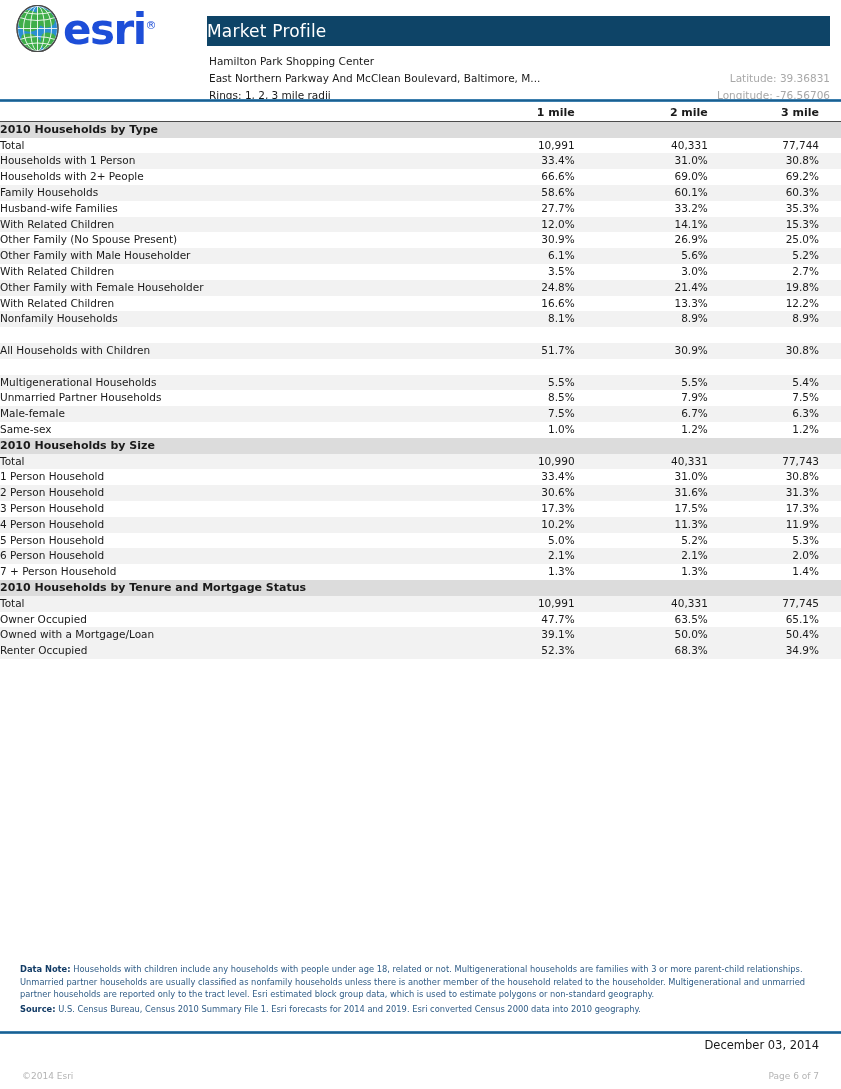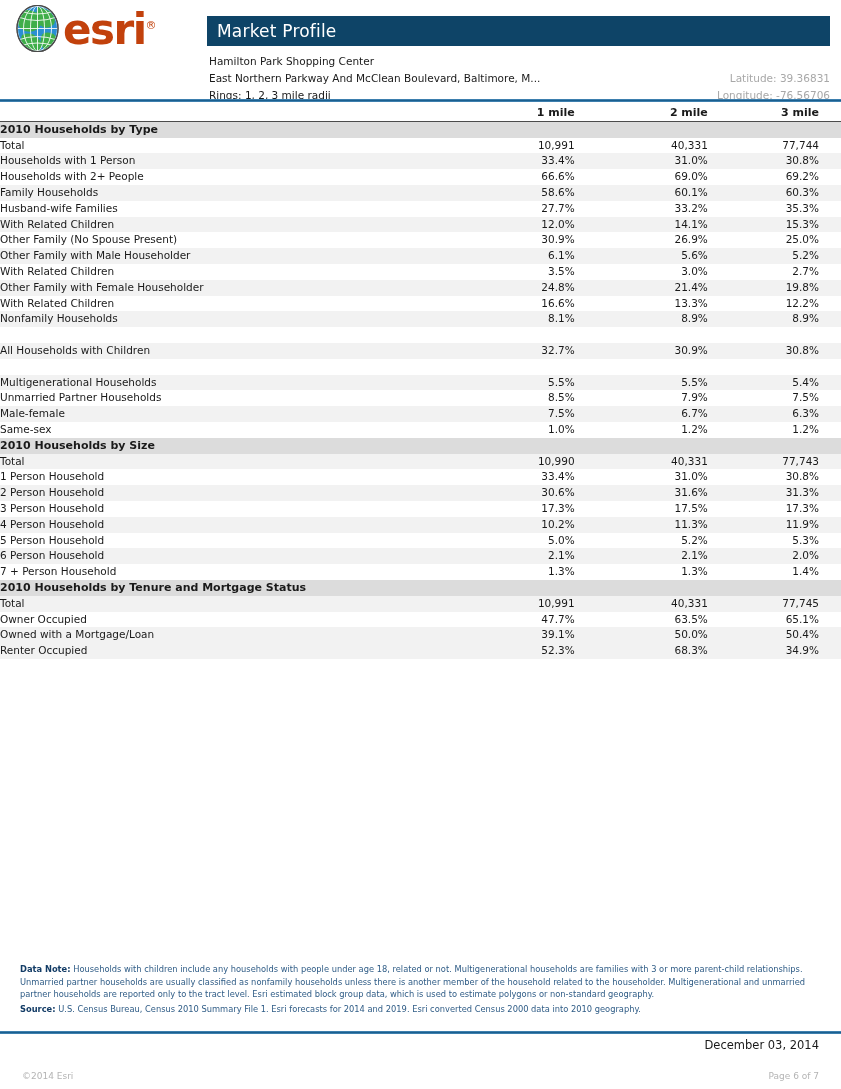--- a/index.html
+++ b/index.html
@@ -31,21 +31,21 @@
     width: 47px; height: 47px;
     position: relative;
     flex: 0 0 auto;
   }
   .globe svg { display: block; }
   .esri-word {
     font-family: "DejaVu Sans", "Liberation Sans", sans-serif;
     font-size: 42px;
     font-weight: bold;
     letter-spacing: -1.5px;
-    color: #c2410c;
+    color: #1d4ed8;
     line-height: 1;
     margin-left: 2px;
     position: relative;
     top: 2px;
   }
   .esri-reg {
     font-size: 11px;
     vertical-align: super;
     font-weight: normal;
     letter-spacing: 0;
@@ -55,21 +55,21 @@
     position: absolute;
     left: 207px; top: 16px;
     width: 623px; height: 30px;
     background: #0e4467;
     display: flex; align-items: center;
   }
   .title-bar .title-text {
     color: #ffffff;
     font-size: 17px;
     font-weight: normal;
-    padding-left: 10px;
+    padding-left: 0;
     letter-spacing: 0.2px;
   }
 
   .subhead {
     position: absolute;
     left: 209px; top: 54px;
     width: 621px;
   }
   .subhead-row {
     display: flex;
@@ -339,21 +339,21 @@
           <td class="col-val">8.9%</td>
         </tr>
         <tr class="spacer">
           <td class="col-label ind0"></td>
           <td class="col-val"></td>
           <td class="col-val"></td>
           <td class="col-val"></td>
         </tr>
         <tr class="row-alt">
           <td class="col-label ind0">All Households with Children</td>
-          <td class="col-val">32.7%</td>
+          <td class="col-val">51.7%</td>
           <td class="col-val">30.9%</td>
           <td class="col-val">30.8%</td>
         </tr>
         <tr class="spacer">
           <td class="col-label ind0"></td>
           <td class="col-val"></td>
           <td class="col-val"></td>
           <td class="col-val"></td>
         </tr>
         <tr class="row-alt">

